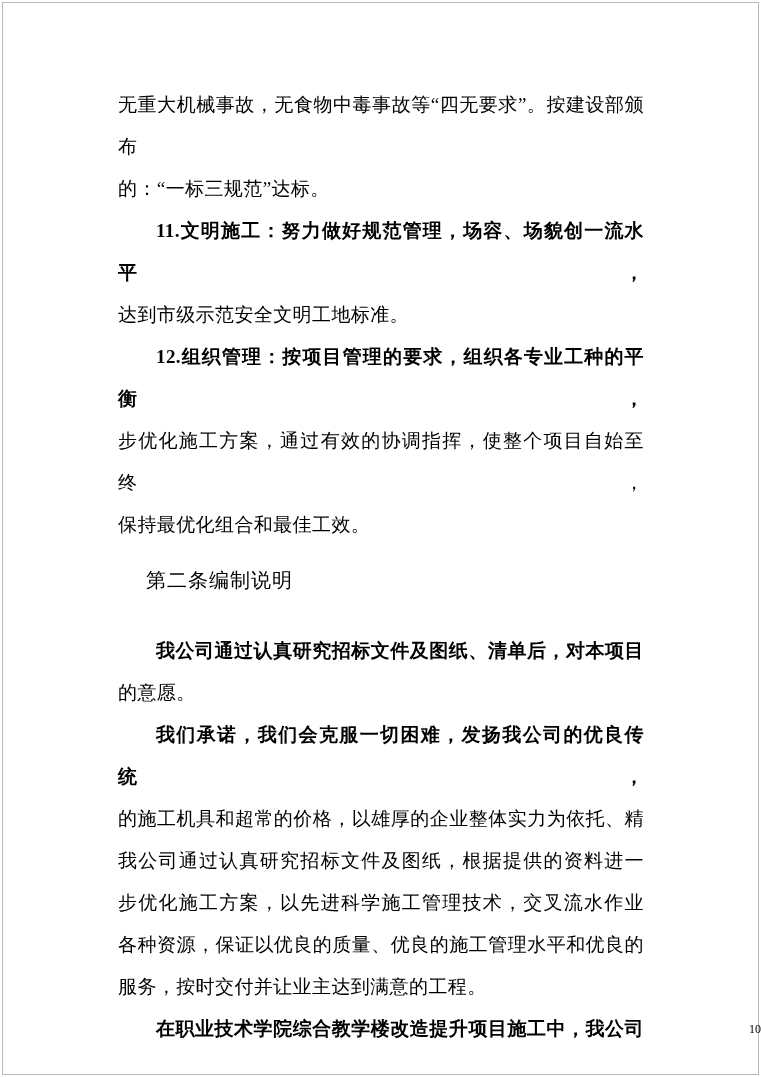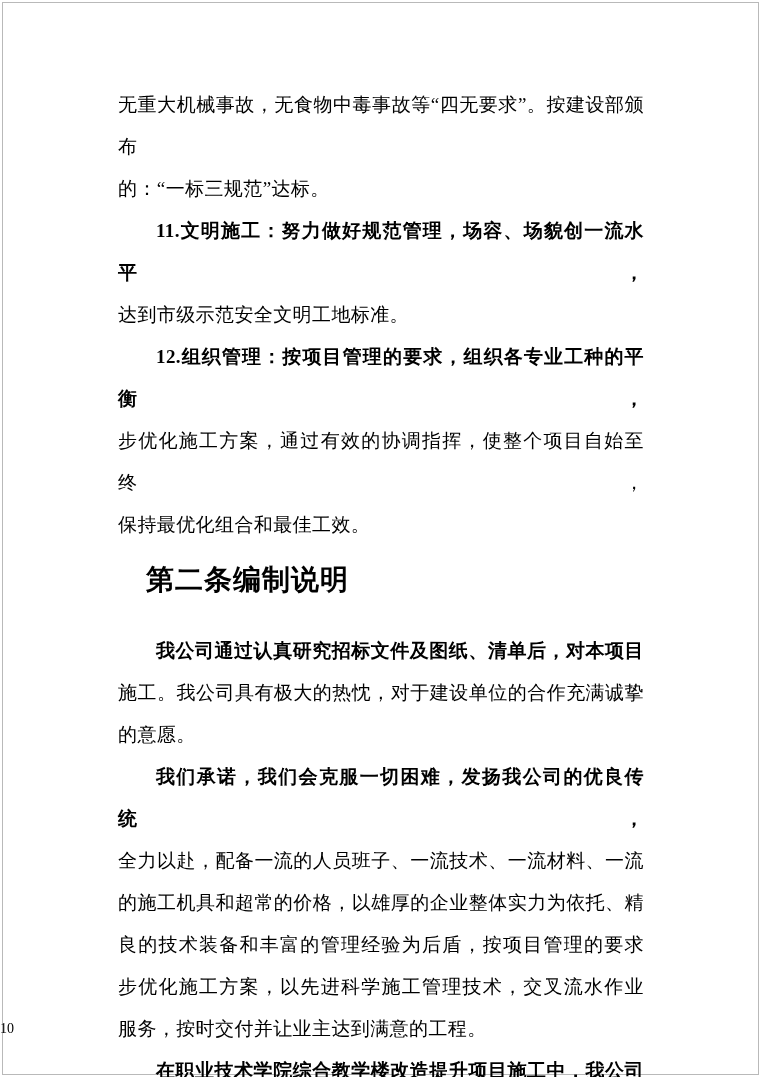--- a/index.html
+++ b/index.html
@@ -39,33 +39,33 @@
   }
   .line.last {
     text-align: right;
     text-align-last: left;
   }
   .line.indent {
     text-indent: 2em;
     font-weight: bold;
   }
   .section-heading {
-    font-size: 28px;
-    font-weight: bold;
+    font-size: 20px;
+    font-weight: normal;
     line-height: 42px;
     margin: 13px 0 29px 28px;
     letter-spacing: 1px;
   }
   .page-number {
     position: absolute;
     bottom: 40px;
     left: 0;
     width: 100%;
-    text-align: left;
-    font-size: 14px;
+    text-align: right;
+    font-size: 12px;
     color: #000000;
   }
 </style>
 </head>
 <body>
 
 <div class="page">
   <div class="page-border"></div>
 
   <div class="content">
@@ -83,30 +83,29 @@
     <div>
       <div class="line indent">12.组织管理：按项目管理的要求，组织各专业工种的平衡，</div>
       <div class="line">步优化施工方案，通过有效的协调指挥，使整个项目自始至终，</div>
       <div class="line last">保持最优化组合和最佳工效。</div>
     </div>
 
     <div class="section-heading">第二条编制说明</div>
 
     <div>
       <div class="line indent">我公司通过认真研究招标文件及图纸、清单后，对本项目</div>
-      <div class="line">施工。我公司具有极大的热忱，对于建设单位的合作充满诚挚</div>
       <div class="line last">的意愿。</div>
     </div>
 
     <div>
       <div class="line indent">我们承诺，我们会克服一切困难，发扬我公司的优良传统，</div>
-      <div class="line">全力以赴，配备一流的人员班子、一流技术、一流材料、一流</div>
       <div class="line">的施工机具和超常的价格，以雄厚的企业整体实力为依托、精</div>
-      <div class="line">良的技术装备和丰富的管理经验为后盾，按项目管理的要求</div>
+      <div class="line">我公司通过认真研究招标文件及图纸，根据提供的资料进一</div>
       <div class="line">步优化施工方案，以先进科学施工管理技术，交叉流水作业</div>
+      <div class="line">各种资源，保证以优良的质量、优良的施工管理水平和优良的</div>
       <div class="line last">服务，按时交付并让业主达到满意的工程。</div>
     </div>
 
     <div>
       <div class="line indent">在职业技术学院综合教学楼改造提升项目施工中，我公司</div>
 
     </div>
 
   </div>
 

